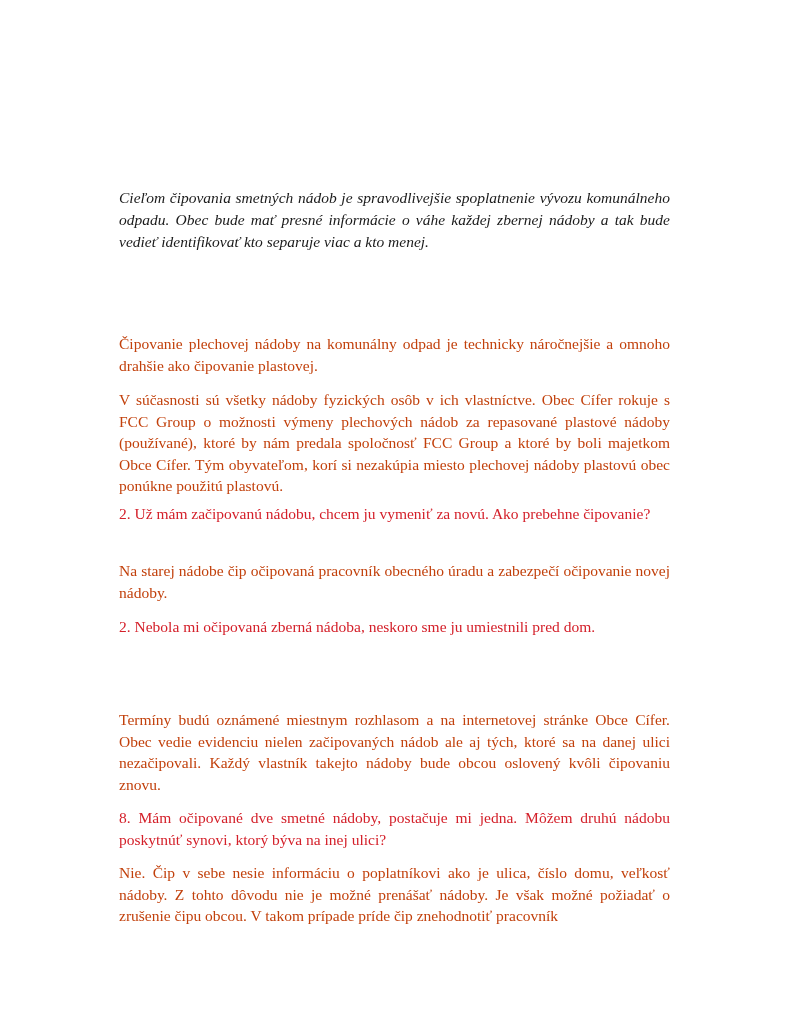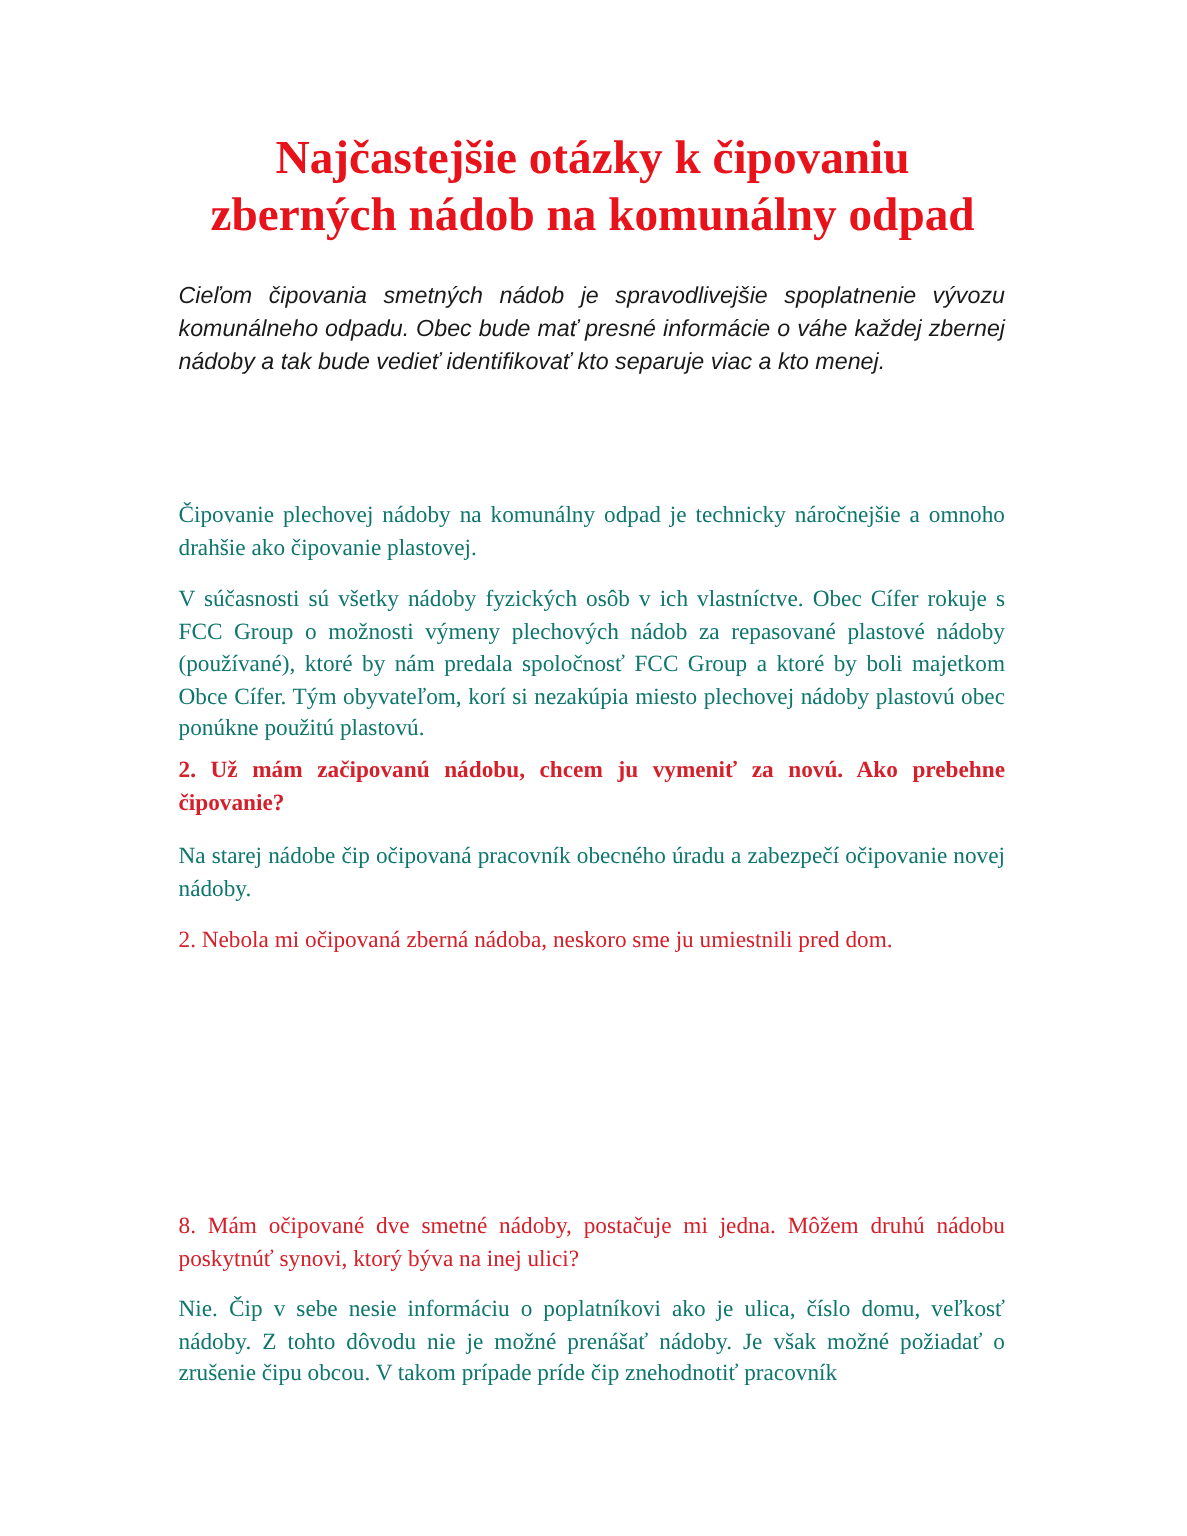--- a/index.html
+++ b/index.html
@@ -6,46 +6,43 @@
     body { width: 791px; height: 1024px; overflow: hidden; position: relative; }
     .page { position: absolute; left: 0; top: 0; width: 791px; height: 1024px; background: #fff; }
     .title {
       position: absolute; left: 100px; top: 86px; width: 590px;
       text-align: center; color: #e8121b;
       font-family: "Liberation Serif", serif; font-weight: bold;
       font-size: 31.5px; line-height: 38px; margin: 0;
     }
     .intro {
       position: absolute; left: 119px; top: 187px; width: 551px;
-      font-family: Liberation Sans, sans-serif; font-style: italic;
+      font-family: Liberation Serif, serif; font-style: italic;
       font-size: 15.5px; line-height: 22px; color: #1a1a1a;
       text-align: justify; margin: 0;
     }
     .para {
       position: absolute; left: 119px; width: 551px;
       font-family: "Liberation Serif", serif;
-      font-size: 15.5px; line-height: 21.5px; color: #0f766e;
+      font-size: 15.5px; line-height: 21.5px; color: #c2410c;
       text-align: justify; margin: 0;
     }
     .q { color: #d4202a; }
   </style>
 </head>
 <body>
 
 <div class="page">
-  <h1 class="title">
-    <span>Najčastejšie otázky k čipovaniu</span><br>
-    <span>zberných nádob na komunálny odpad</span>
-  </h1>
 
   <p class="intro">Cieľom čipovania smetných nádob je spravodlivejšie spoplatnenie vývozu komunálneho odpadu. Obec bude mať presné informácie  o váhe každej zbernej nádoby a tak bude vedieť identifikovať kto separuje viac a kto menej.</p>
 
   <p class="para" style="top:333px;">Čipovanie plechovej nádoby na komunálny odpad je technicky náročnejšie a omnoho drahšie ako čipovanie plastovej.</p>
   <p class="para" style="top:389px;">V súčasnosti sú všetky nádoby fyzických osôb v ich vlastníctve. Obec Cífer rokuje s FCC Group o možnosti výmeny plechových nádob za repasované plastové nádoby (používané), ktoré by nám predala spoločnosť FCC Group a ktoré by boli majetkom Obce Cífer. Tým obyvateľom, korí si nezakúpia miesto plechovej nádoby plastovú obec ponúkne použitú plastovú.</p>
 
-  <p class="para q" style="top:503px;font-weight:bold;">2. Už mám začipovanú nádobu, chcem ju vymeniť za novú. Ako prebehne čipovanie?</p>
+  <p class="para q" style="top:503px;">2. Už mám začipovanú nádobu, chcem ju vymeniť za novú. Ako prebehne čipovanie?</p>
   <p class="para" style="top:560px;">Na starej nádobe čip očipovaná pracovník obecného úradu a zabezpečí očipovanie novej nádoby.</p>
 
   <p class="para q" style="top:616px;">2. Nebola mi očipovaná zberná nádoba, neskoro sme ju umiestnili pred dom.</p>
+  <p class="para" style="top:709px;">Termíny budú oznámené miestnym rozhlasom a na internetovej stránke Obce Cífer. Obec vedie evidenciu nielen začipovaných nádob ale aj tých, ktoré sa na danej ulici nezačipovali. Každý vlastník takejto nádoby bude obcou oslovený kvôli čipovaniu znovu.</p>
 
   <p class="para q" style="top:807px;">8. Mám očipované dve smetné nádoby, postačuje mi jedna. Môžem druhú nádobu poskytnúť synovi, ktorý býva na inej ulici?</p>
   <p class="para" style="top:862px;">Nie.  Čip v sebe nesie informáciu o poplatníkovi ako je ulica, číslo domu, veľkosť nádoby. Z tohto dôvodu nie je možné prenášať nádoby. Je však možné požiadať o zrušenie čipu obcou. V takom prípade príde čip znehodnotiť pracovník</p>
 </div>
 
 </body></html>

